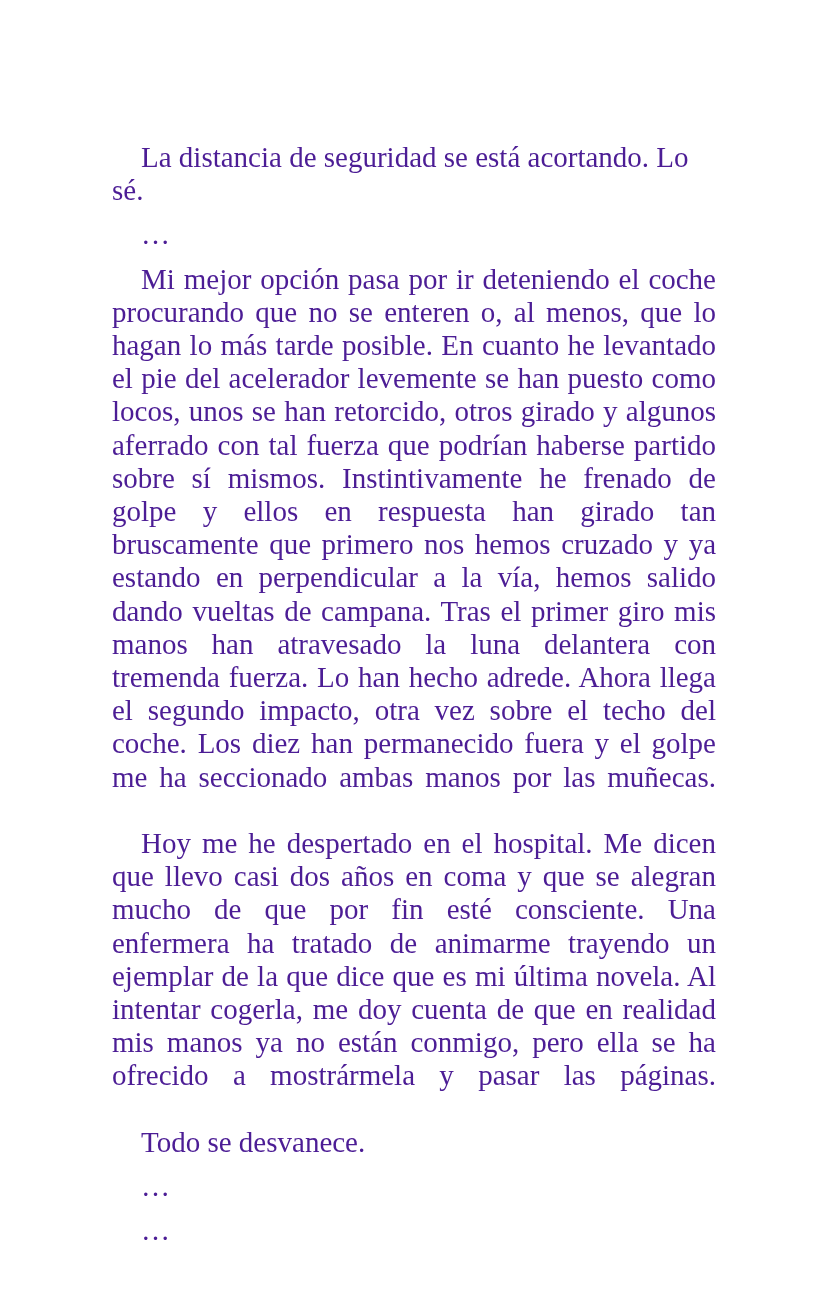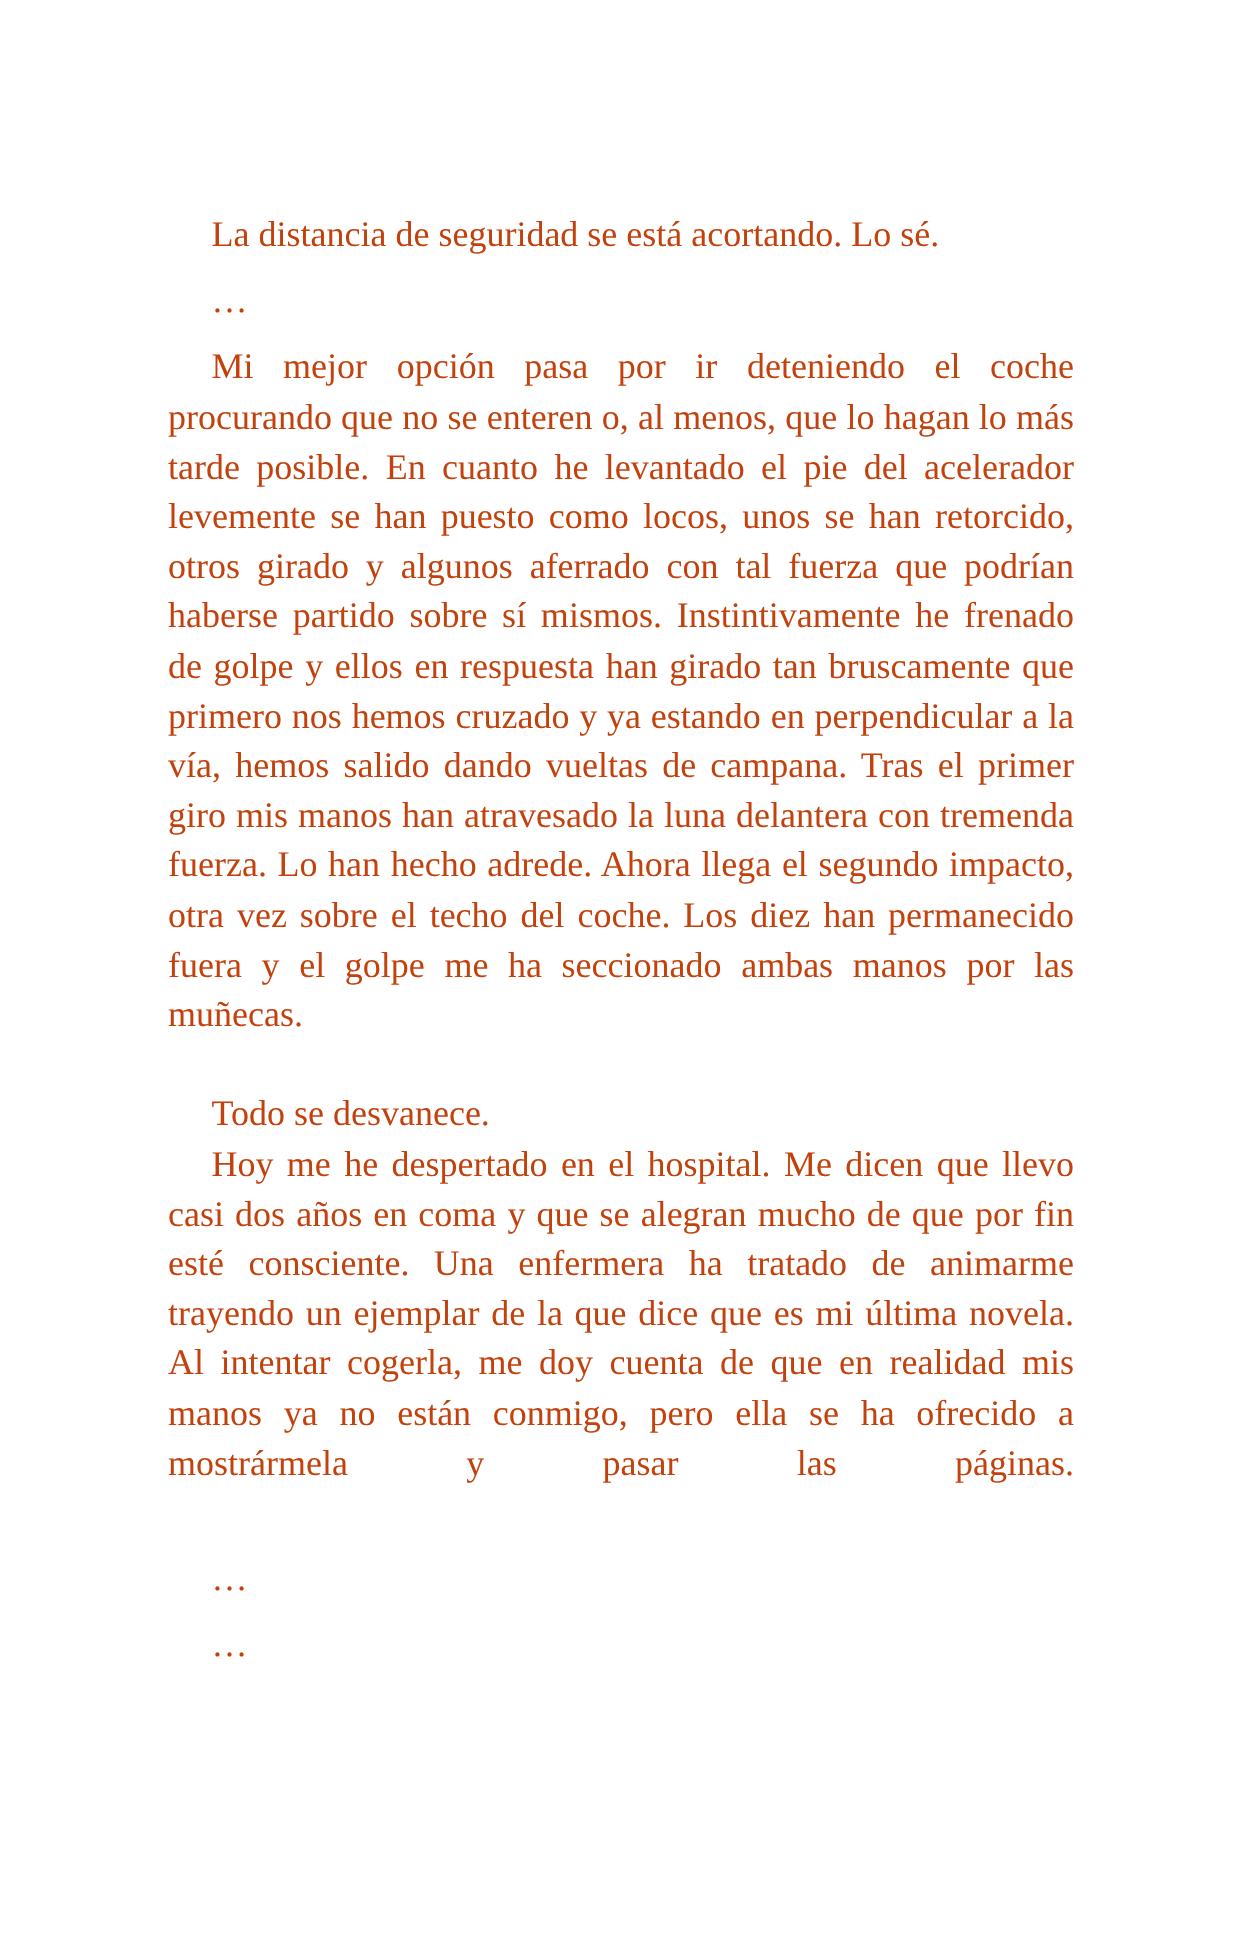--- a/index.html
+++ b/index.html
@@ -21,23 +21,23 @@
   .text-block {
     position: absolute;
     left: 112px;
     top: 141px;
     width: 604px;
   }
 
   .para {
     margin: 0;
     font-family: "Liberation Serif", "DejaVu Serif", serif;
-    font-size: 24px;
+    font-size: 29px;
     line-height: 33.2px;
-    color: #c2410c;
+    color: #4c1d95;
     text-align: justify;
     text-justify: inter-word;
     text-indent: 29px;
     -webkit-font-smoothing: antialiased;
     hyphens: none;
   }
 
   
   .para::after {
     content: "";
@@ -69,23 +69,23 @@
 
 <div class="page">
   <div class="text-block">
 
     <p class="para short">La distancia de seguridad se está acortando. Lo sé.</p>
 
     <p class="para sep">…</p>
 
     <p class="para">Mi mejor opción pasa por ir deteniendo el coche procurando que no se enteren o, al menos, que lo hagan lo más tarde posible. En cuanto he levantado el pie del acelerador levemente se han puesto como locos, unos se han retorcido, otros girado y algunos aferrado con tal fuerza que podrían haberse partido sobre sí mismos. Instintivamente he frenado de golpe y ellos en respuesta han girado tan bruscamente que primero nos hemos cruzado y ya estando en perpendicular a la vía, hemos salido dando vueltas de campana. Tras el primer giro mis manos han atravesado la luna delantera con tremenda fuerza. Lo han hecho adrede. Ahora llega el segundo impacto, otra vez sobre el techo del coche. Los diez han permanecido fuera y el golpe me ha seccionado ambas manos por las muñecas.</p>
 
+    <p class="para">Hoy me he despertado en el hospital. Me dicen que llevo casi dos años en coma y que se alegran mucho de que por fin esté consciente. Una enfermera ha tratado de animarme trayendo un ejemplar de la que dice que es mi última novela. Al intentar cogerla, me doy cuenta de que en realidad mis manos ya no están conmigo, pero ella se ha ofrecido a mostrármela y pasar las páginas.</p>
+
     <p class="para short">Todo se desvanece.</p>
-
-    <p class="para">Hoy me he despertado en el hospital. Me dicen que llevo casi dos años en coma y que se alegran mucho de que por fin esté consciente. Una enfermera ha tratado de animarme trayendo un ejemplar de la que dice que es mi última novela. Al intentar cogerla, me doy cuenta de que en realidad mis manos ya no están conmigo, pero ella se ha ofrecido a mostrármela y pasar las páginas.</p>
 
     <p class="para sep">…</p>
 
 
     <p class="para sep">…</p>
 
 
   </div>
 </div>
 

